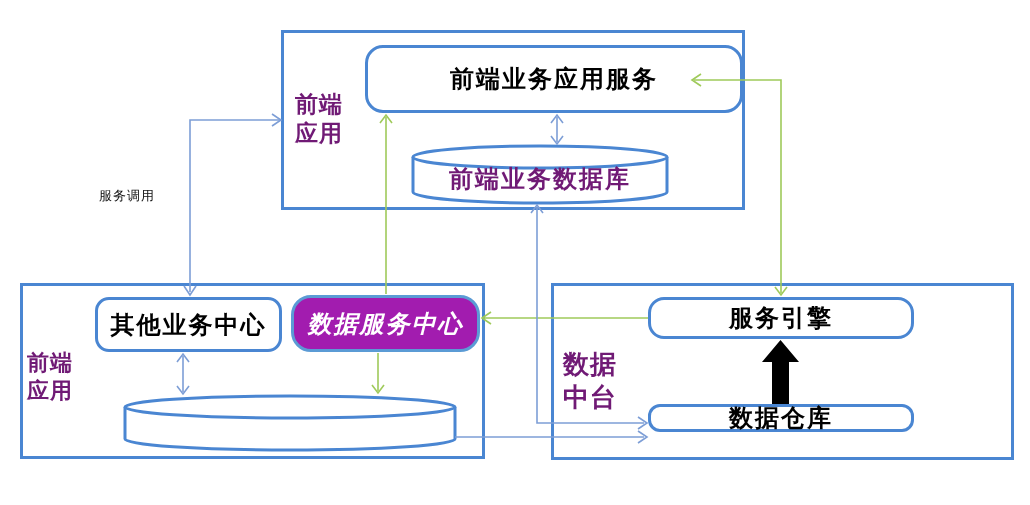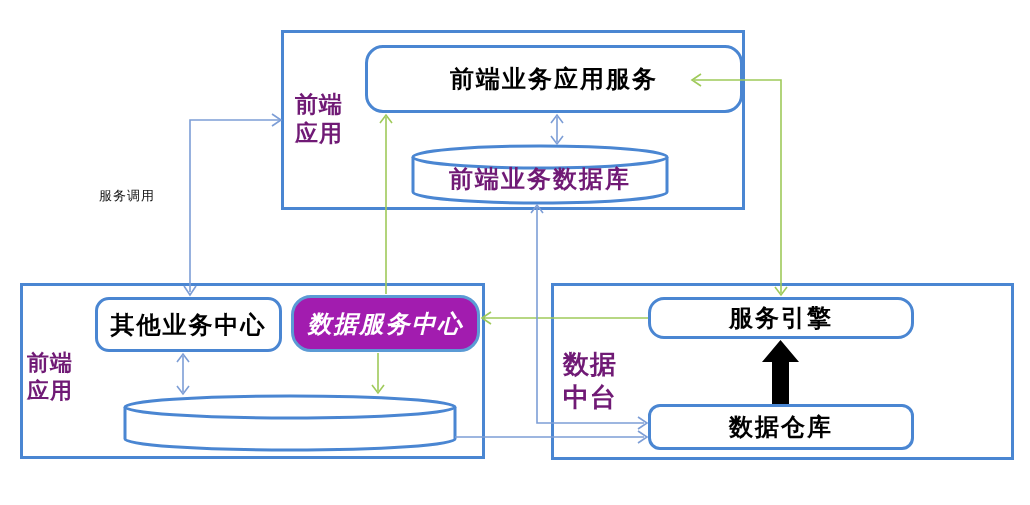--- a/index.html
+++ b/index.html
@@ -44,21 +44,21 @@
     background: #a21caf;
     border: 3px solid #5b9bd5;
     border-radius: 20px;
     color: #ffffff;
     font-style: italic;
   }
   #node-frontend-service { left: 365px; top: 45px;  width: 378px; height: 68px; border-radius: 18px; }
   #node-other-center     { left: 95px;  top: 297px; width: 187px; height: 55px; border-radius: 14px; }
   #node-data-service     { left: 291px; top: 295px; width: 189px; height: 57px; }
   #node-service-engine   { left: 648px; top: 297px; width: 266px; height: 42px; border-radius: 16px; }
-  #node-data-warehouse   { left: 648px; top: 404px; width: 266px; height: 46px; border-radius: 12px; }
+  #node-data-warehouse   { left: 648px; top: 404px; width: 266px; height: 28px; border-radius: 12px; }
 
   .connectors {
     position: absolute;
     left: 0; top: 0;
     z-index: 3;
   }
   .cyl-label {
     position: absolute;
     z-index: 4;
     display: flex;

